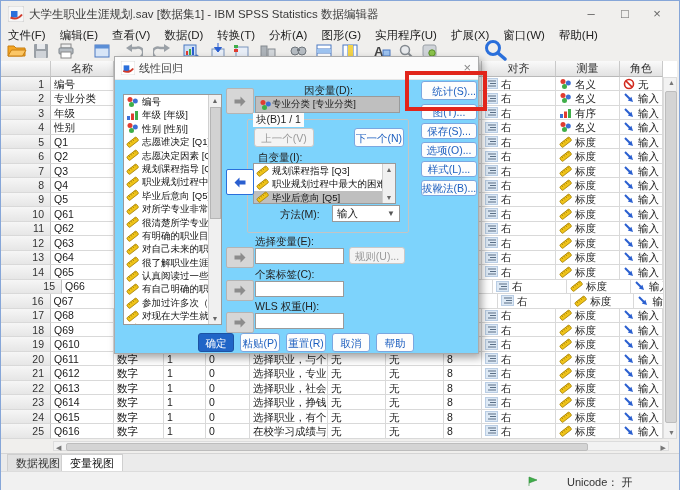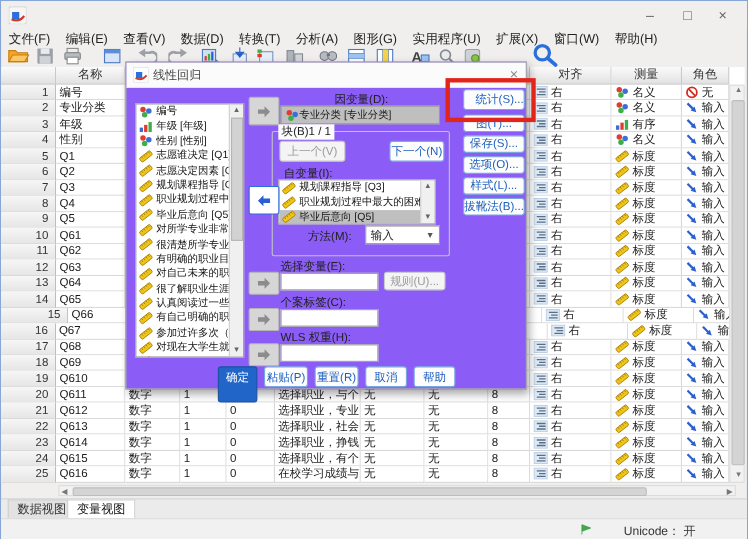--- a/index.html
+++ b/index.html
@@ -38,21 +38,21 @@
   .hthumb{position:absolute;top:1px;height:6px;background:#d4d4d4;border:1px solid #bdbdbd;border-radius:2px;}
   .sarrow{position:absolute;font-size:7px;color:#777;line-height:10px;}
   
   .tabs{position:absolute;left:0;top:452px;right:0;height:18px;background:#ebebeb;border-top:1px solid #d5d5d5;}
   .tab{position:absolute;top:0;height:17px;line-height:17px;padding:0 8px;font-size:11px;color:#333;
        background:#e2e2e2;border:1px solid #cfcfcf;border-bottom:none;}
   .tab.active{background:#fff;border-bottom:2px solid #2a6fdb;color:#111;}
   .statusbar{position:absolute;left:0;top:470px;right:0;height:19px;background:#f1f1f1;border-top:1px solid #dcdcdc;}
   .statusbar span{position:absolute;top:3px;font-size:11px;color:#333;white-space:nowrap;}
   
-  .dialog{position:absolute;left:113px;top:55px;width:365px;height:298px;background:#8b5cf6;
+  .dialog{position:absolute;left:113px;top:55px;width:365px;height:298px;background:#7dd3fc;
           border:1px solid #ababab;box-shadow:3px 4px 8px rgba(0,0,0,.35);z-index:20;box-sizing:border-box;}
   .dlg-titlebar{position:absolute;left:0;top:0;right:0;height:22px;background:#fbfbfb;border-bottom:1px solid #e6e6e6;}
   .dlg-title{position:absolute;left:24px;top:4px;font-size:11px;color:#444;}
   .dlg-close{position:absolute;right:7px;top:3px;color:#888;font-size:13px;}
   .dlg-label{position:absolute;font-size:10.5px;color:#222;white-space:nowrap;}
   .listbox{position:absolute;background:#fff;border:1px solid #9a9a9a;overflow:hidden;}
   .lv-item{height:13.4px;line-height:13.4px;font-size:9.5px;white-space:nowrap;overflow:hidden;
            display:flex;align-items:center;padding-left:2px;color:#111;}
   .lv-item .mi{margin-right:3px;flex:none;display:inline-flex;}
   .lv-item.sel{background:#bfbfbf;}
@@ -82,20 +82,21 @@
 <div class="window">
 
   <div class="titlebar">
     <span class="app-icon">
       <svg width="16" height="16" viewBox="0 0 16 16">
           <rect width="16" height="16" rx="2" fill="#f6f6f6" stroke="#cfcfcf"></rect>
           <path d="M3 5h6.5v6.5H3z" fill="#2a6fdb"></path>
           <path d="M2.5 11.5c4 1.8 8.5.8 11.5-3" stroke="#d03a2b" stroke-width="2" fill="none"></path>
         </svg>
     </span>
+    <span class="title">大学生职业生涯规划.sav [数据集1] - IBM SPSS Statistics 数据编辑器</span>
     <span class="winctl min">–</span>
     <span class="winctl max">□</span>
     <span class="winctl cls">×</span>
   </div>
 
   <div class="menubar" id="menubar"><span class="menu-item">文件(F)</span><span class="menu-item">编辑(E)</span><span class="menu-item">查看(V)</span><span class="menu-item">数据(D)</span><span class="menu-item">转换(T)</span><span class="menu-item">分析(A)</span><span class="menu-item">图形(G)</span><span class="menu-item">实用程序(U)</span><span class="menu-item">扩展(X)</span><span class="menu-item">窗口(W)</span><span class="menu-item">帮助(H)</span></div>
 
   <div class="toolbar" id="toolbar">
       <span class="tb-icon" style="left: 6px;"><svg width="20" height="16">
           <path d="M1 13V3h6l2 2h9v8z" fill="#f5a623" stroke="#c77f12"></path>
@@ -1539,21 +1540,21 @@
     <div id="sidebtns">
         <div class="btn" style="left: 306px; top: 24px; width: 56px; height: 19px; line-height: 18px; text-align: right;">统计(S)...</div>
         <div class="btn" style="left: 306px; top: 47px; width: 56px; height: 16px; line-height: 15px;">图(T)...</div>
         <div class="btn" style="left: 306px; top: 66px; width: 56px; height: 16px; line-height: 15px;">保存(S)...</div>
         <div class="btn" style="left: 306px; top: 85px; width: 56px; height: 16px; line-height: 15px;">选项(O)...</div>
         <div class="btn" style="left: 306px; top: 104px; width: 56px; height: 16px; line-height: 15px;">样式(L)...</div>
         <div class="btn" style="left: 306px; top: 123px; width: 56px; height: 16px; line-height: 15px;">拔靴法(B)...</div>
       </div>
 
     <div id="botbtns">
-        <div class="btn primary" style="left: 83px; top: 276px; width: 36px; height: 33px; line-height: 18px;">确定</div>
+        <div class="btn primary" style="left: 83px; top: 276px; width: 36px; height: 19px; line-height: 18px;">确定</div>
         <div class="btn" style="left: 125px; top: 276px; width: 40px; height: 19px; line-height: 18px;">粘贴(P)</div>
         <div class="btn" style="left: 171px; top: 276px; width: 40px; height: 19px; line-height: 18px;">重置(R)</div>
         <div class="btn" style="left: 217px; top: 276px; width: 38px; height: 19px; line-height: 18px;">取消</div>
         <div class="btn" style="left: 261px; top: 276px; width: 38px; height: 19px; line-height: 18px;">帮助</div>
       </div>
   </div>
 
   <div class="annotation"></div>
 </div>
 

